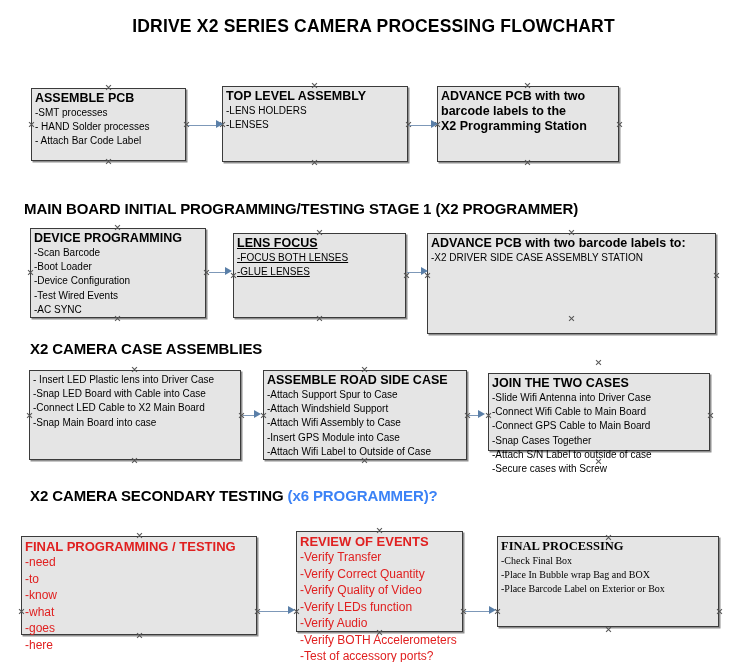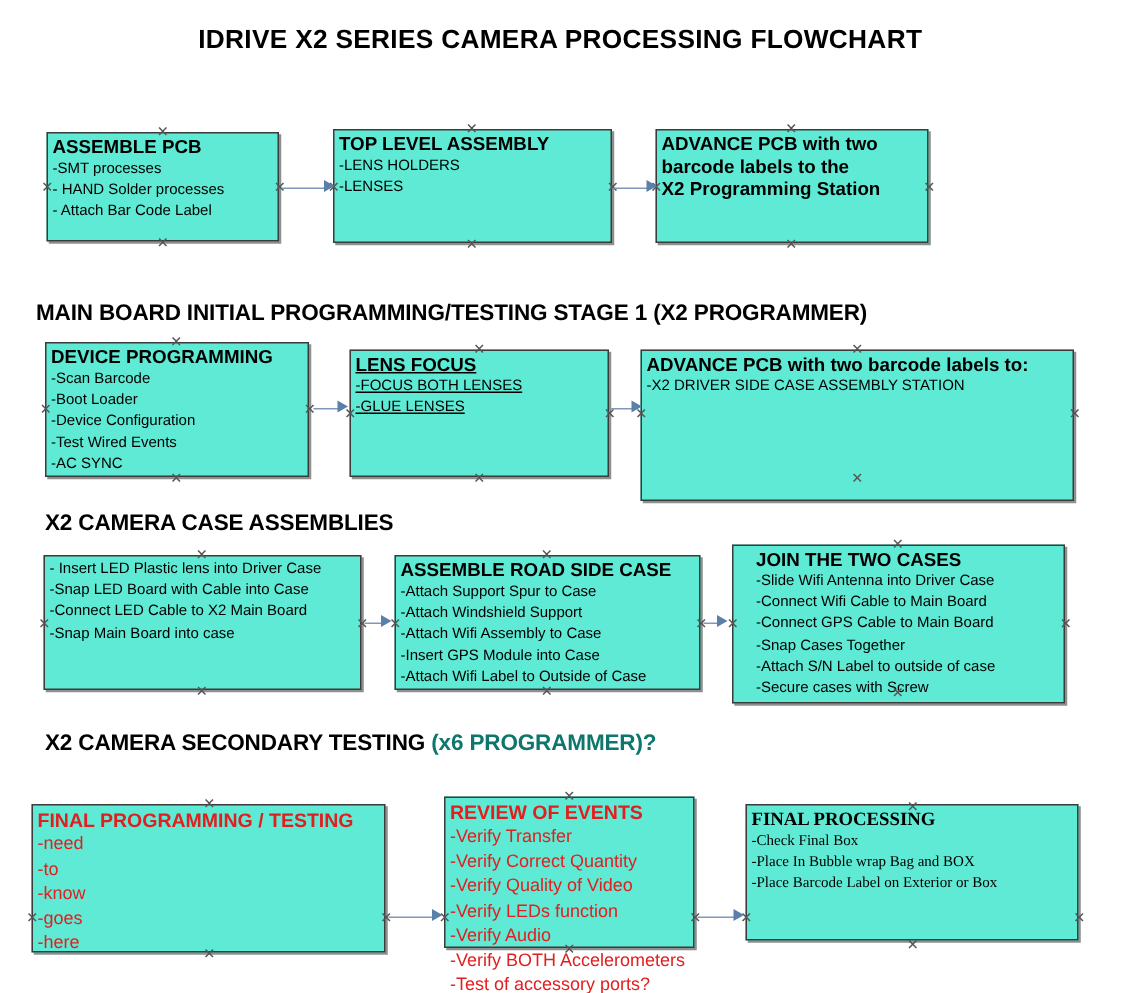--- a/index.html
+++ b/index.html
@@ -31,25 +31,25 @@
     letter-spacing: 0.2px;
   }
   .section-heading {
     position: absolute;
     font-size: 15px;
     font-weight: bold;
     white-space: nowrap;
     letter-spacing: -0.1px;
   }
   .section-heading .accent {
-    color: #0f766e;
+    color: #3b82f6;
   }
   .node {
     position: absolute;
-    background: #5eead4;
+    background: #e5e5e5;
     border: 1px solid #3b3b3b;
     box-sizing: border-box;
     box-shadow: 1.5px 1.5px 0 0 #8f8f8f;
     overflow: visible;
   }
   .node .node-title {
     font-size: 12.5px;
     font-weight: bold;
     white-space: nowrap;
     line-height: 15px;
@@ -223,21 +223,21 @@
       <div class="node-line">-Attach Wifi Assembly to Case</div>
       <div class="node-line">-Insert GPS Module into Case</div>
       <div class="node-line">-Attach Wifi Label to Outside of Case</div>
     </div>
   </div>
   <div class="xmark" style="left:361px; top:366px;"></div>
   <div class="xmark" style="left:361px; top:457px;"></div>
   <div class="xmark" style="left:260px; top:412px;"></div>
   <div class="xmark" style="left:464px; top:412px;"></div>
 
-  <div class="node" style="left:488px; top:363px; width:222px; height:106px;padding-left:12px;">
+  <div class="node" style="left:488px; top:373px; width:222px; height:78px;">
     <div class="node-inner">
       <div class="node-title">JOIN THE TWO CASES</div>
       <div class="node-line">-Slide Wifi Antenna into Driver Case</div>
       <div class="node-line">-Connect Wifi Cable to Main Board</div>
       <div class="node-line">-Connect GPS Cable to Main Board</div>
       <div class="node-line">-Snap Cases Together</div>
       <div class="node-line">-Attach S/N Label to outside of case</div>
       <div class="node-line">-Secure cases with Screw</div>
     </div>
   </div>
@@ -254,20 +254,21 @@
   <div class="section-heading" style="left:30px; top:487px;">
     <span>X2 CAMERA SECONDARY TESTING </span><span class="accent">(x6 PROGRAMMER)?</span>
   </div>
 
   <div class="node red" style="left:21px; top:536px; width:236px; height:99px;">
     <div class="node-inner">
       <div class="node-title">FINAL PROGRAMMING / TESTING</div>
       <div class="node-line">-need</div>
       <div class="node-line">-to</div>
       <div class="node-line">-know</div>
+      <div class="node-line">-what</div>
       <div class="node-line">-goes</div>
       <div class="node-line">-here</div>
     </div>
   </div>
   <div class="xmark" style="left:136px; top:532px;"></div>
   <div class="xmark" style="left:136px; top:632px;"></div>
   <div class="xmark" style="left:18px; top:608px;"></div>
   <div class="xmark" style="left:254px; top:608px;"></div>
 
   <div class="node red" style="left:296px; top:531px; width:167px; height:101px;">

